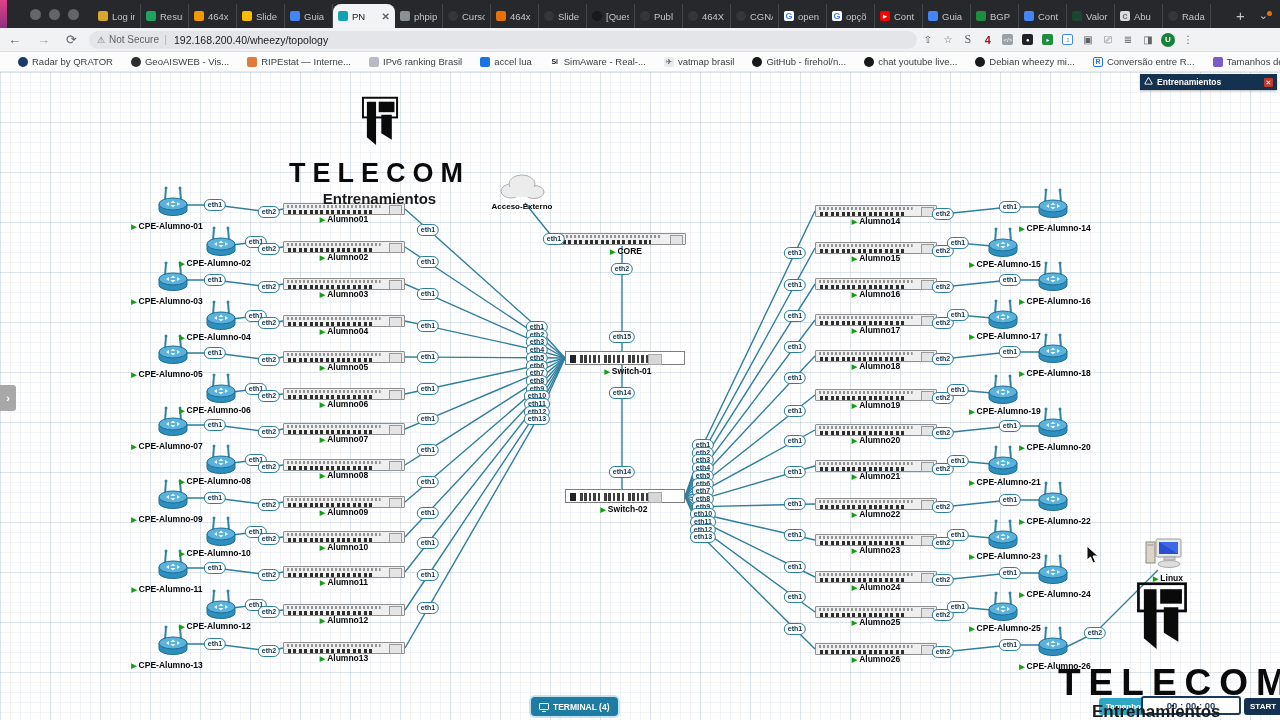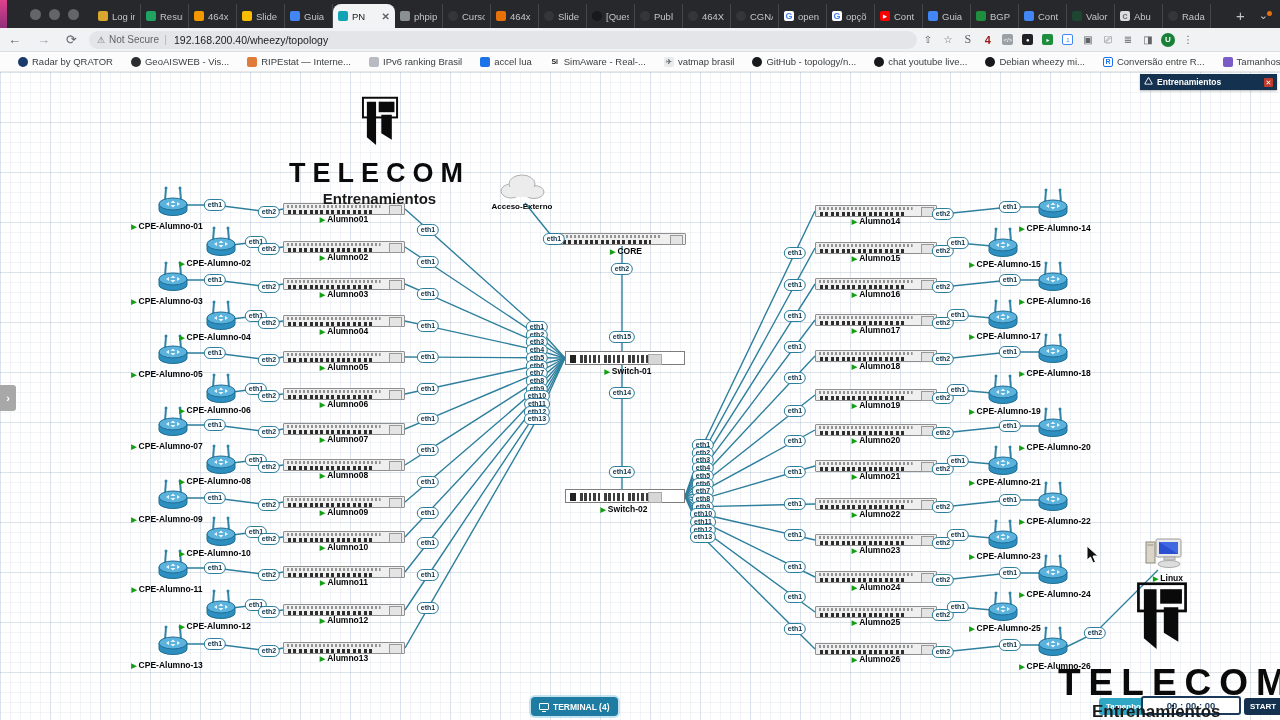--- a/index.html
+++ b/index.html
@@ -264,21 +264,21 @@
     <div class="bm">
       <span class="bmi" style="background: rgb(255, 255, 255); color: rgb(32, 33, 36); font-size: 7px;">Si</span>
       <span>SimAware - Real-...</span>
     </div>
     <div class="bm">
       <span class="bmi" style="background: rgb(232, 234, 237); color: rgb(95, 99, 104);">✈</span>
       <span>vatmap brasil</span>
     </div>
     <div class="bm">
       <span class="bmi" style="background: rgb(23, 25, 28); border-radius: 50%;"></span>
-      <span>GitHub - topology/n...</span>
+      <span>GitHub - firehol/n...</span>
     </div>
     <div class="bm">
       <span class="bmi" style="background: rgb(23, 25, 28); border-radius: 50%;"></span>
       <span>chat youtube live...</span>
     </div>
     <div class="bm">
       <span class="bmi" style="background: rgb(23, 25, 28); border-radius: 50%;"></span>
       <span>Debian wheezy mi...</span>
     </div>
     <div class="bm">

